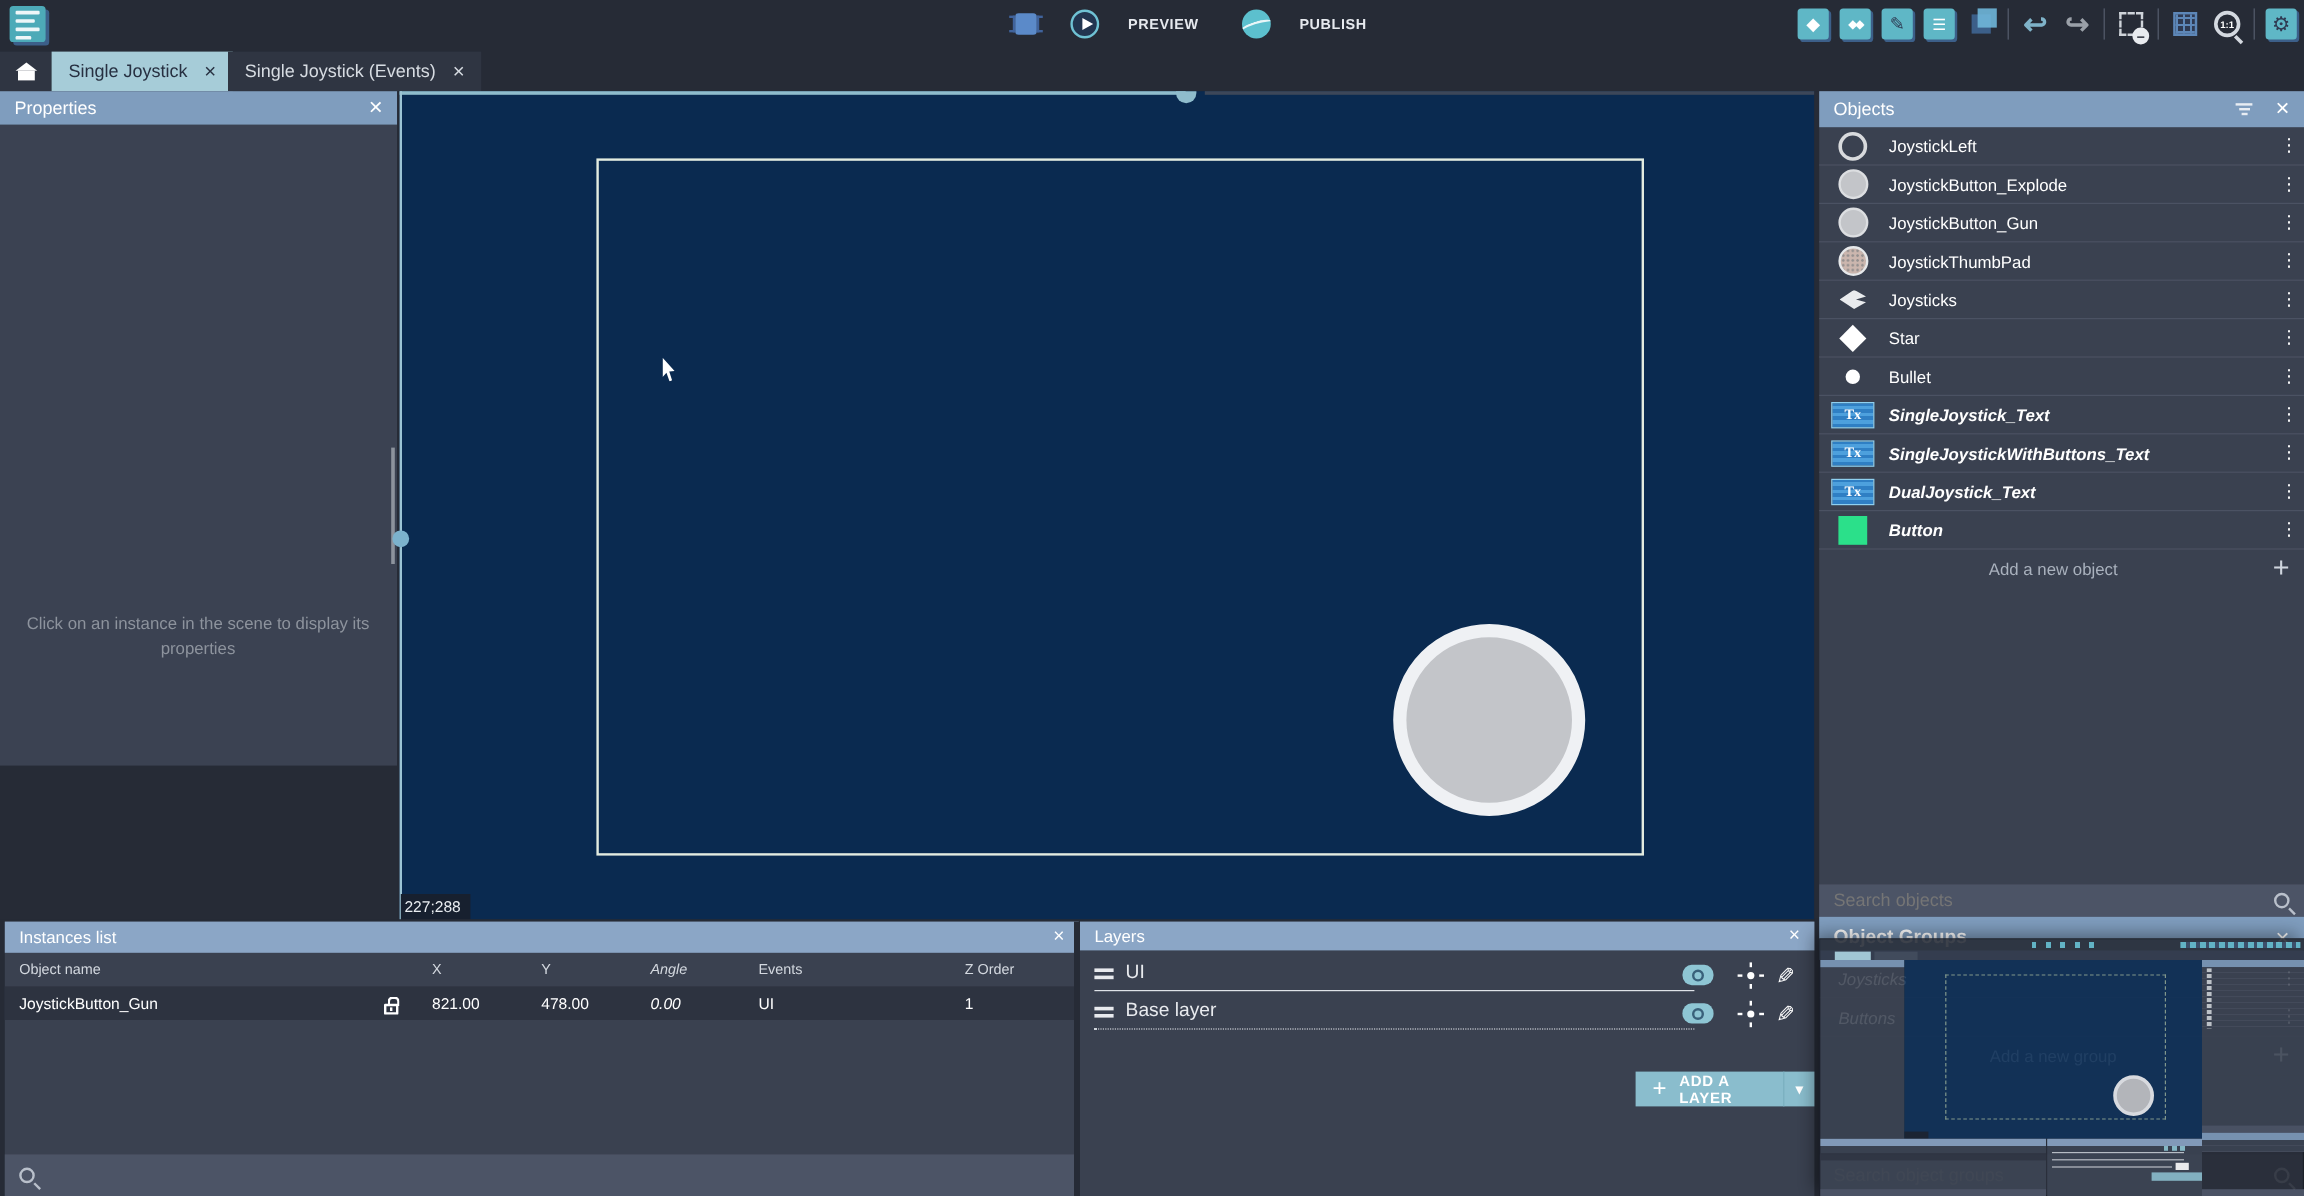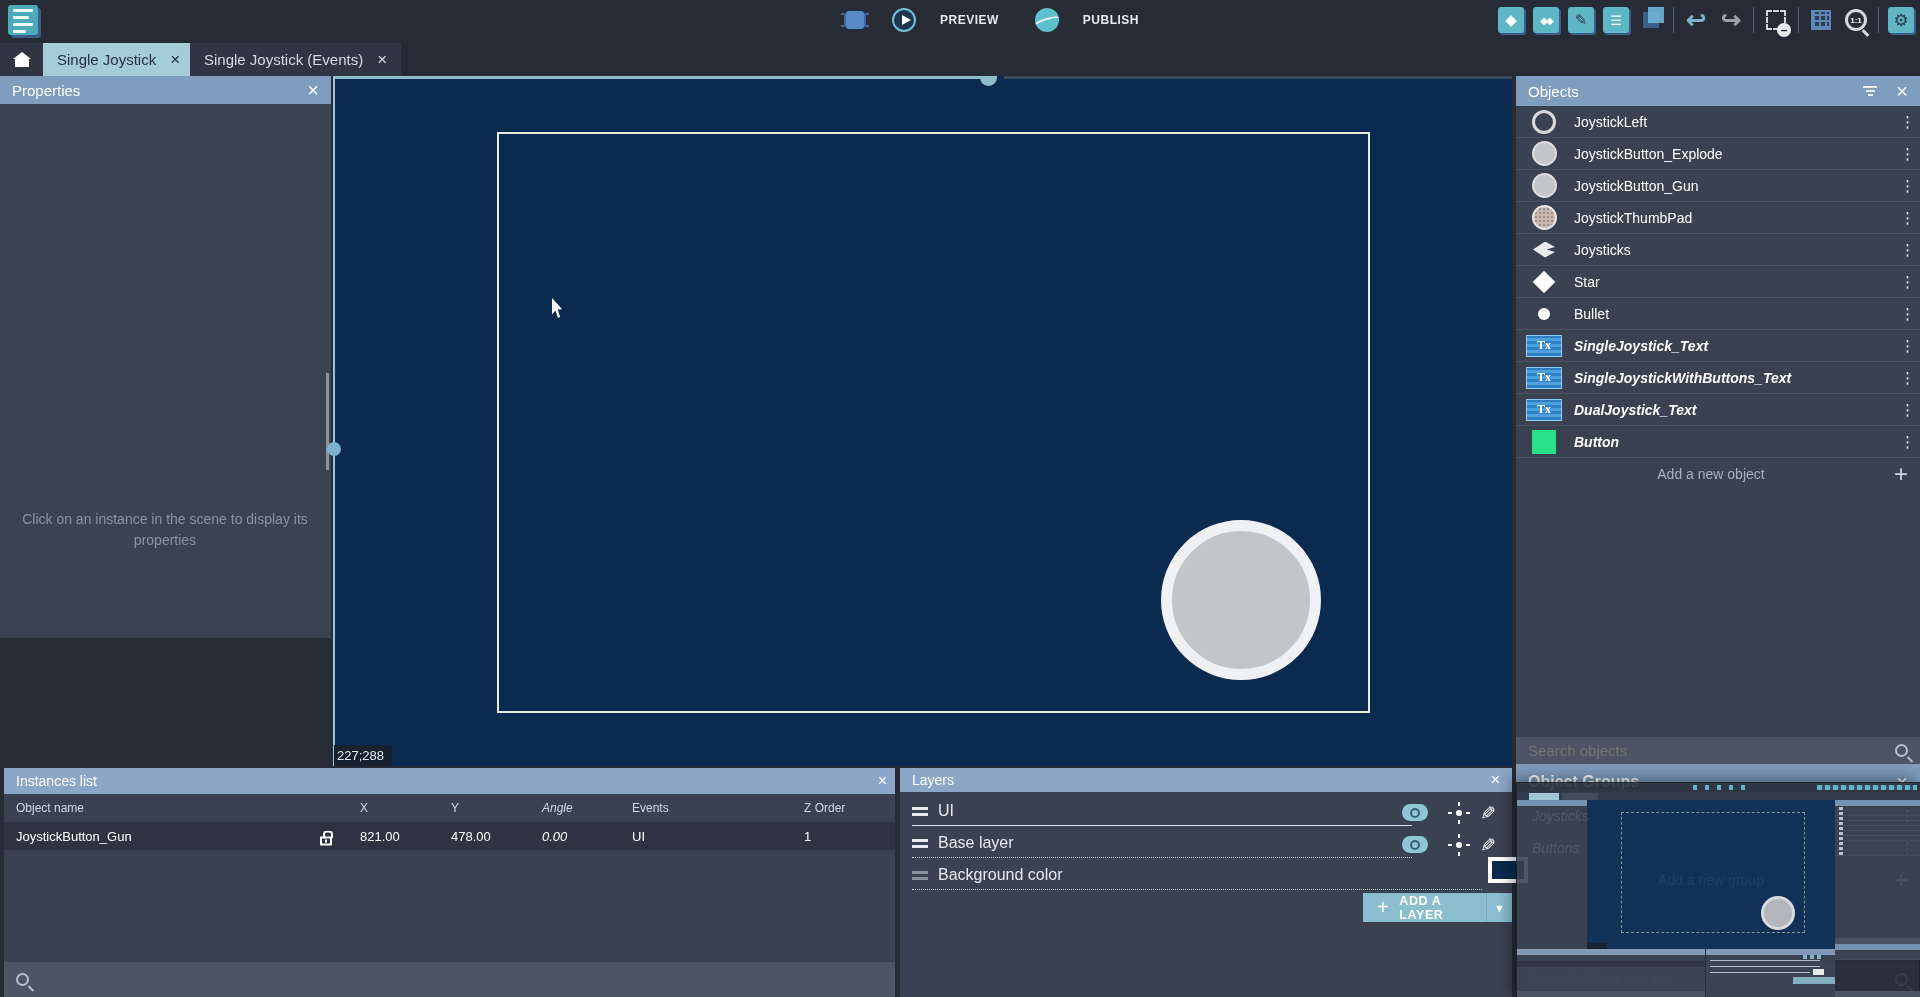--- a/index.html
+++ b/index.html
@@ -443,31 +443,20 @@
       <span class="eye" style="left:502px;"></span>
       <span class="sun" style="left:551px;">
           <span class="d"></span>
           <span class="b1"></span>
           <span class="b2"></span>
           <span class="b3"></span>
           <span class="b4"></span>
         </span>
       <span class="pencil" style="left:580px;">✎</span>
     </div>
-    <div class="layer-row" style="top:92px;">
-      <span class="drag gray">
-          <i></i>
-          <i></i>
-        </span>
-      <span class="lname">Background color</span>
-      <span class="uline dotted" style="width:570px;"></span>
-      <span class="swatch">
-          <i></i>
-        </span>
-    </div>
     <div id="add-layer-btn">
       <span class="main">
           <span class="plus2">+</span>
           <span>ADD A LAYER</span>
         </span>
       <span class="caret">▾</span>
     </div>
   </div>
 
   <div id="mini" class="abs">

